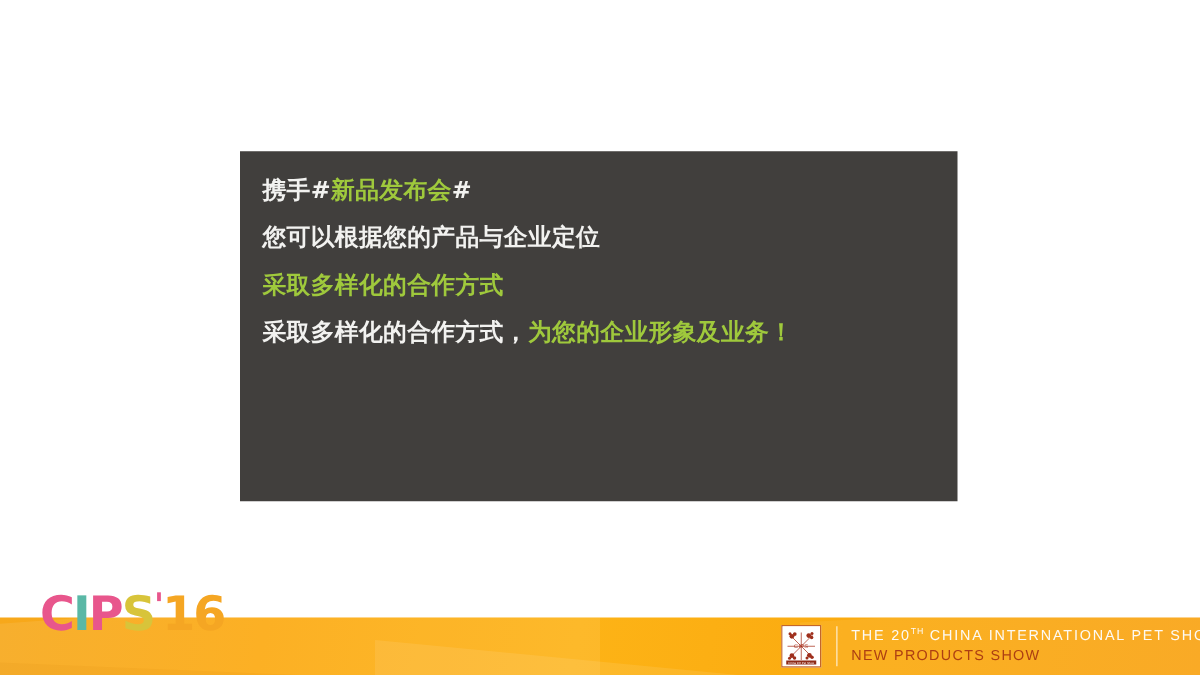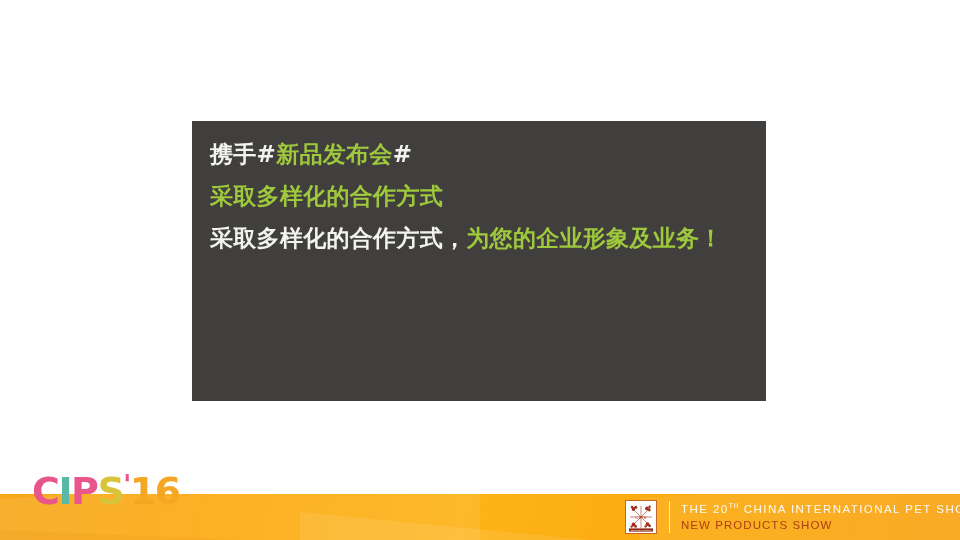--- a/index.html
+++ b/index.html
@@ -28,21 +28,21 @@
     left: 192px;
     top: 121px;
     width: 574px;
     height: 280px;
     background: #413f3d;
     box-sizing: border-box;
     padding: 22px 0 0 18px;
   }
 
   .content-line {
-    font-size: 23px;
+    font-size: 19px;
     font-weight: bold;
     line-height: 1;
     margin: 0 0 19px 0;
     white-space: nowrap;
     letter-spacing: 0.3px;
     font-family: "DejaVu Sans", "Liberation Sans", sans-serif;
   }
   .content-line:last-child { margin-bottom: 0; }
 
   .seg { display: inline; }
@@ -168,20 +168,23 @@
 <body>
 
 <div id="slide">
 
   <div id="content-panel">
 
     <p class="content-line">
       <span class="seg seg-white">携手#</span><span class="seg seg-green">新品发布会</span><span class="seg seg-white">#</span>
     </p>
 
+    <p class="content-line">
+      <span class="seg seg-white">您可以根据您的产品与企业定位</span>
+    </p>
 
     <p class="content-line">
       <span class="seg seg-green">采取多样化的合作方式</span>
     </p>
 
 
 
     <p class="content-line">
       <span class="seg seg-white">采取多样化的合作方式，</span><span class="seg seg-green">为您的企业形象及业务！</span>
     </p>

